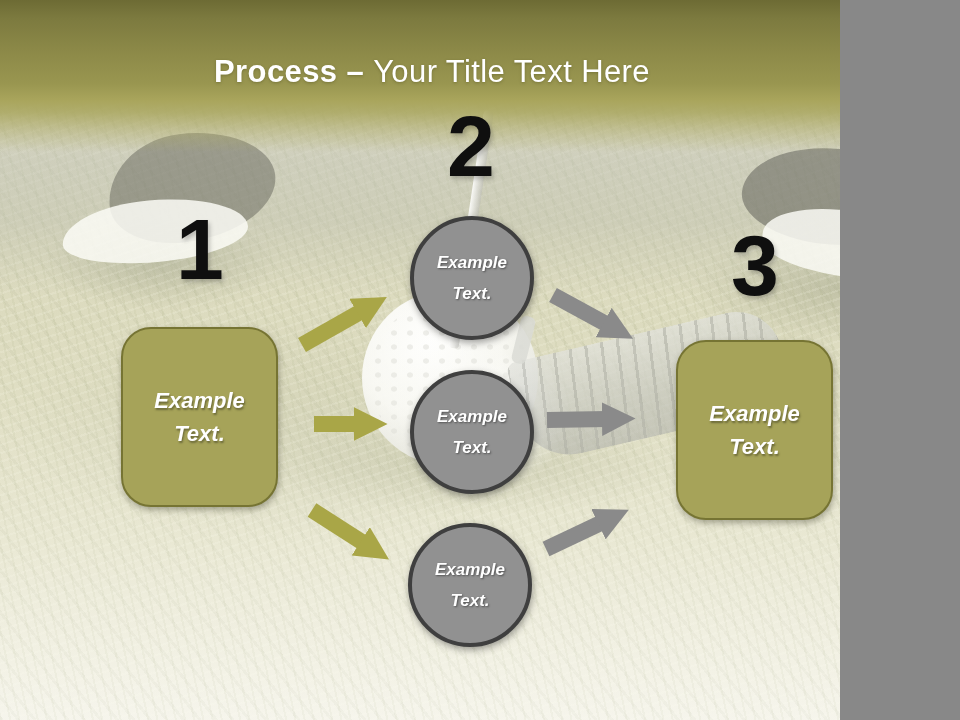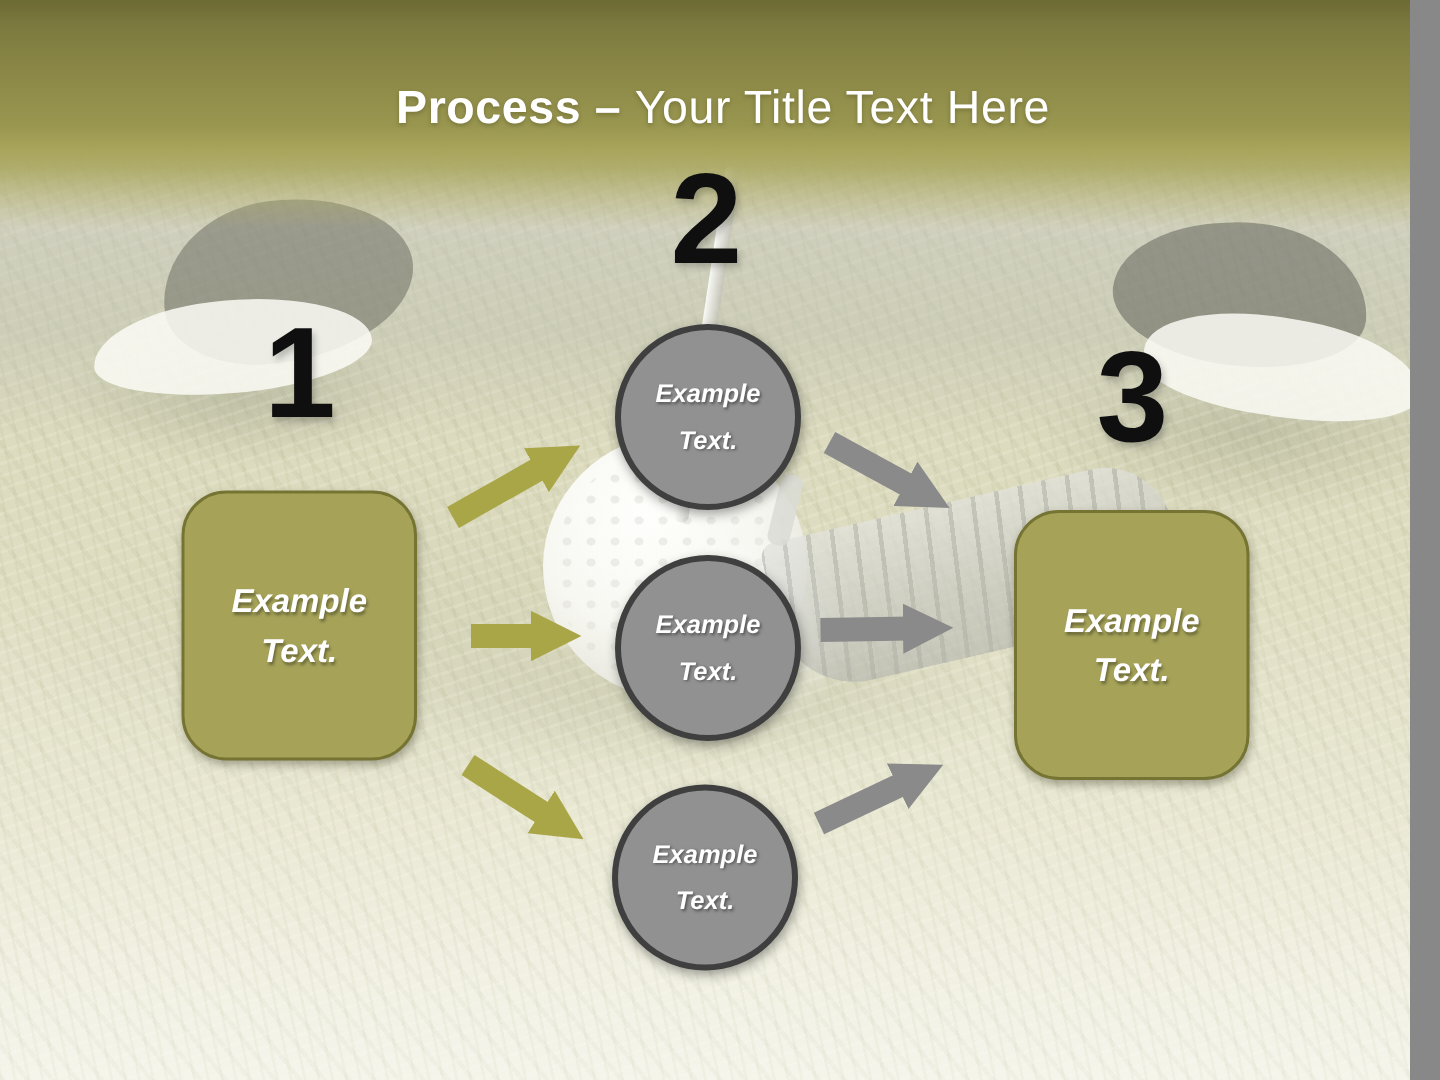--- a/index.html
+++ b/index.html
@@ -1,17 +1,17 @@
 <!DOCTYPE html>
 <html style="--header-top: #6d6b34; --header-bottom: #a9a55c; --olive-fill: #a6a359; --olive-border: #767433; --circle-fill: #919191; --circle-border: #3f3f3f; --arrow-olive: #a9a647; --arrow-gray: #8a8a8a; --title-text: #ffffff; --number-text: #0f0f0f; --shape-text: #ffffff;"><head>
 <meta charset="utf-8">
 <style>
   html,body{margin:0;padding:0;background:#888;}
   .slide{
-    position:relative;width:940px;height:720px;overflow:hidden;
+    position:relative;width:840px;height:720px;overflow:hidden;
     font-family:"Liberation Sans", sans-serif;background:#dddbc0;
   }
   
   .bg{position:absolute;inset:0;}
   .grass{position:absolute;inset:0;background:
     radial-gradient(170px 70px at 160px 262px, rgba(95,100,65,0.35), transparent 70%),
     radial-gradient(210px 80px at 835px 288px, rgba(95,100,65,0.33), transparent 70%),
     radial-gradient(300px 70px at 480px 465px, rgba(100,105,60,0.25), transparent 72%),
     radial-gradient(420px 160px at 300px 430px, rgba(105,110,65,0.16), transparent 70%),
     linear-gradient(180deg,#c9c7ae 0%,#cdcbb0 18%,#cfcda9 35%,#d2d0ab 55%,#dcdabb 75%,#e8e6d2 92%,#edebdd 100%);}

